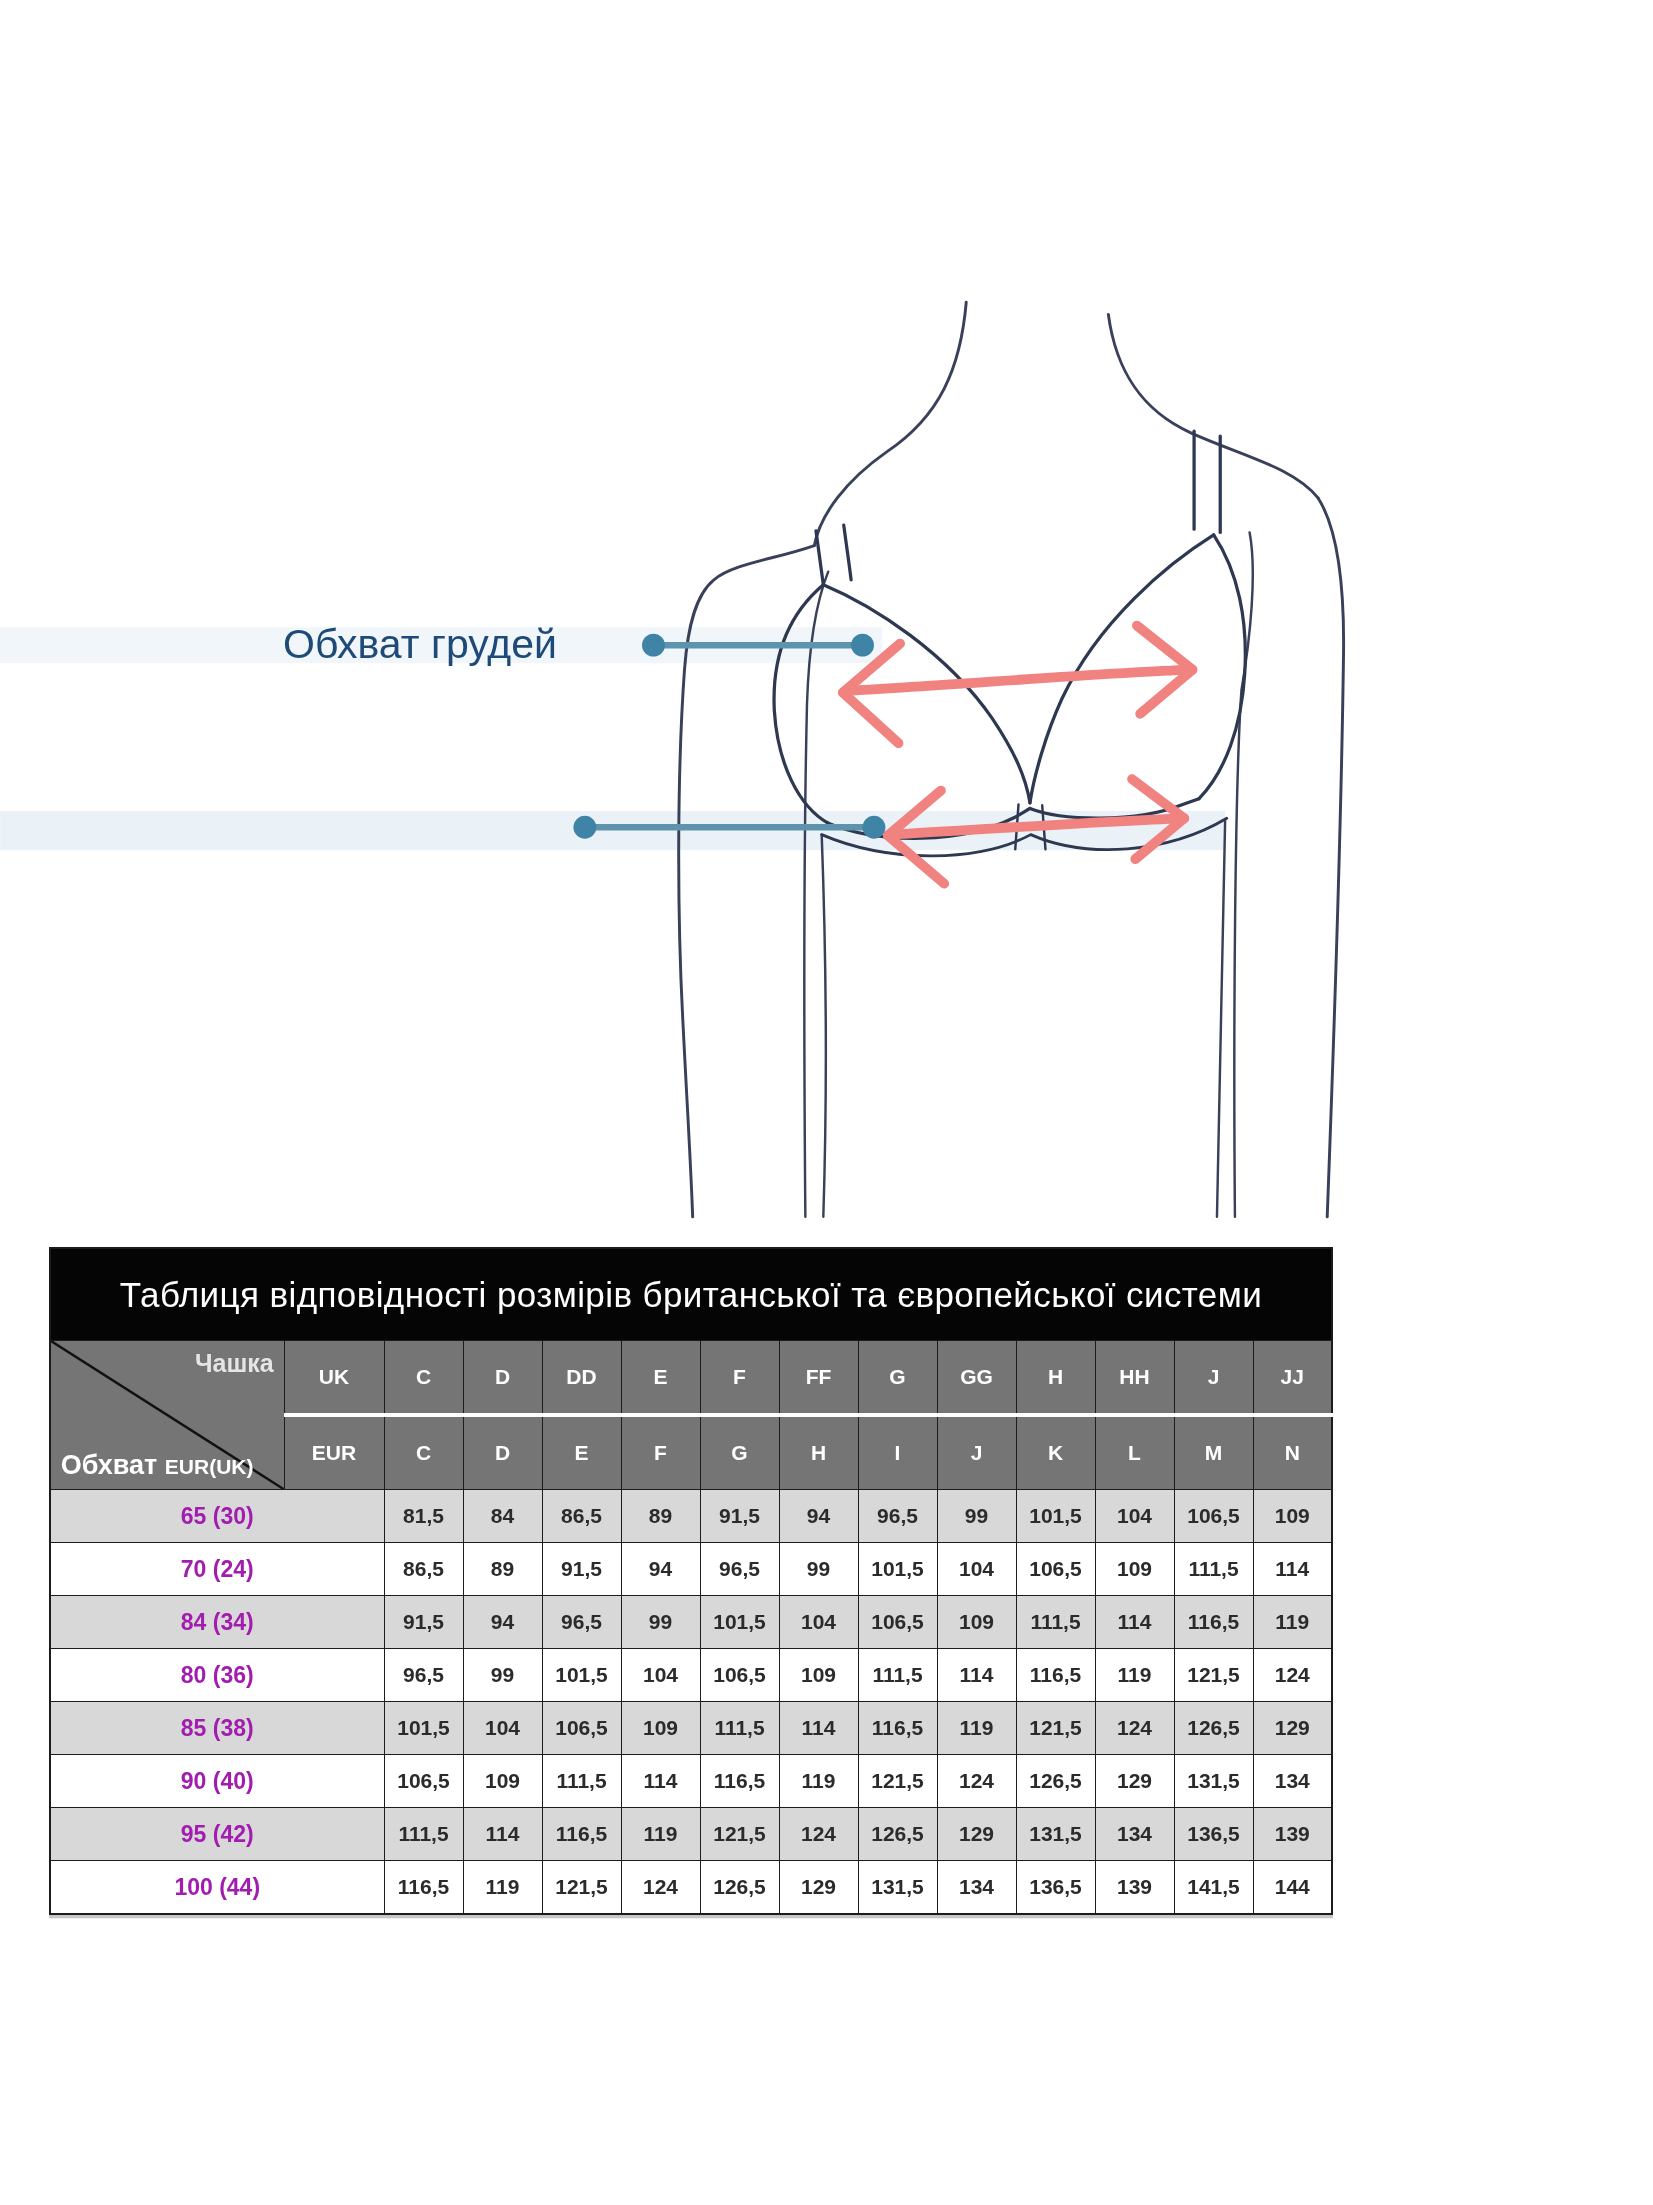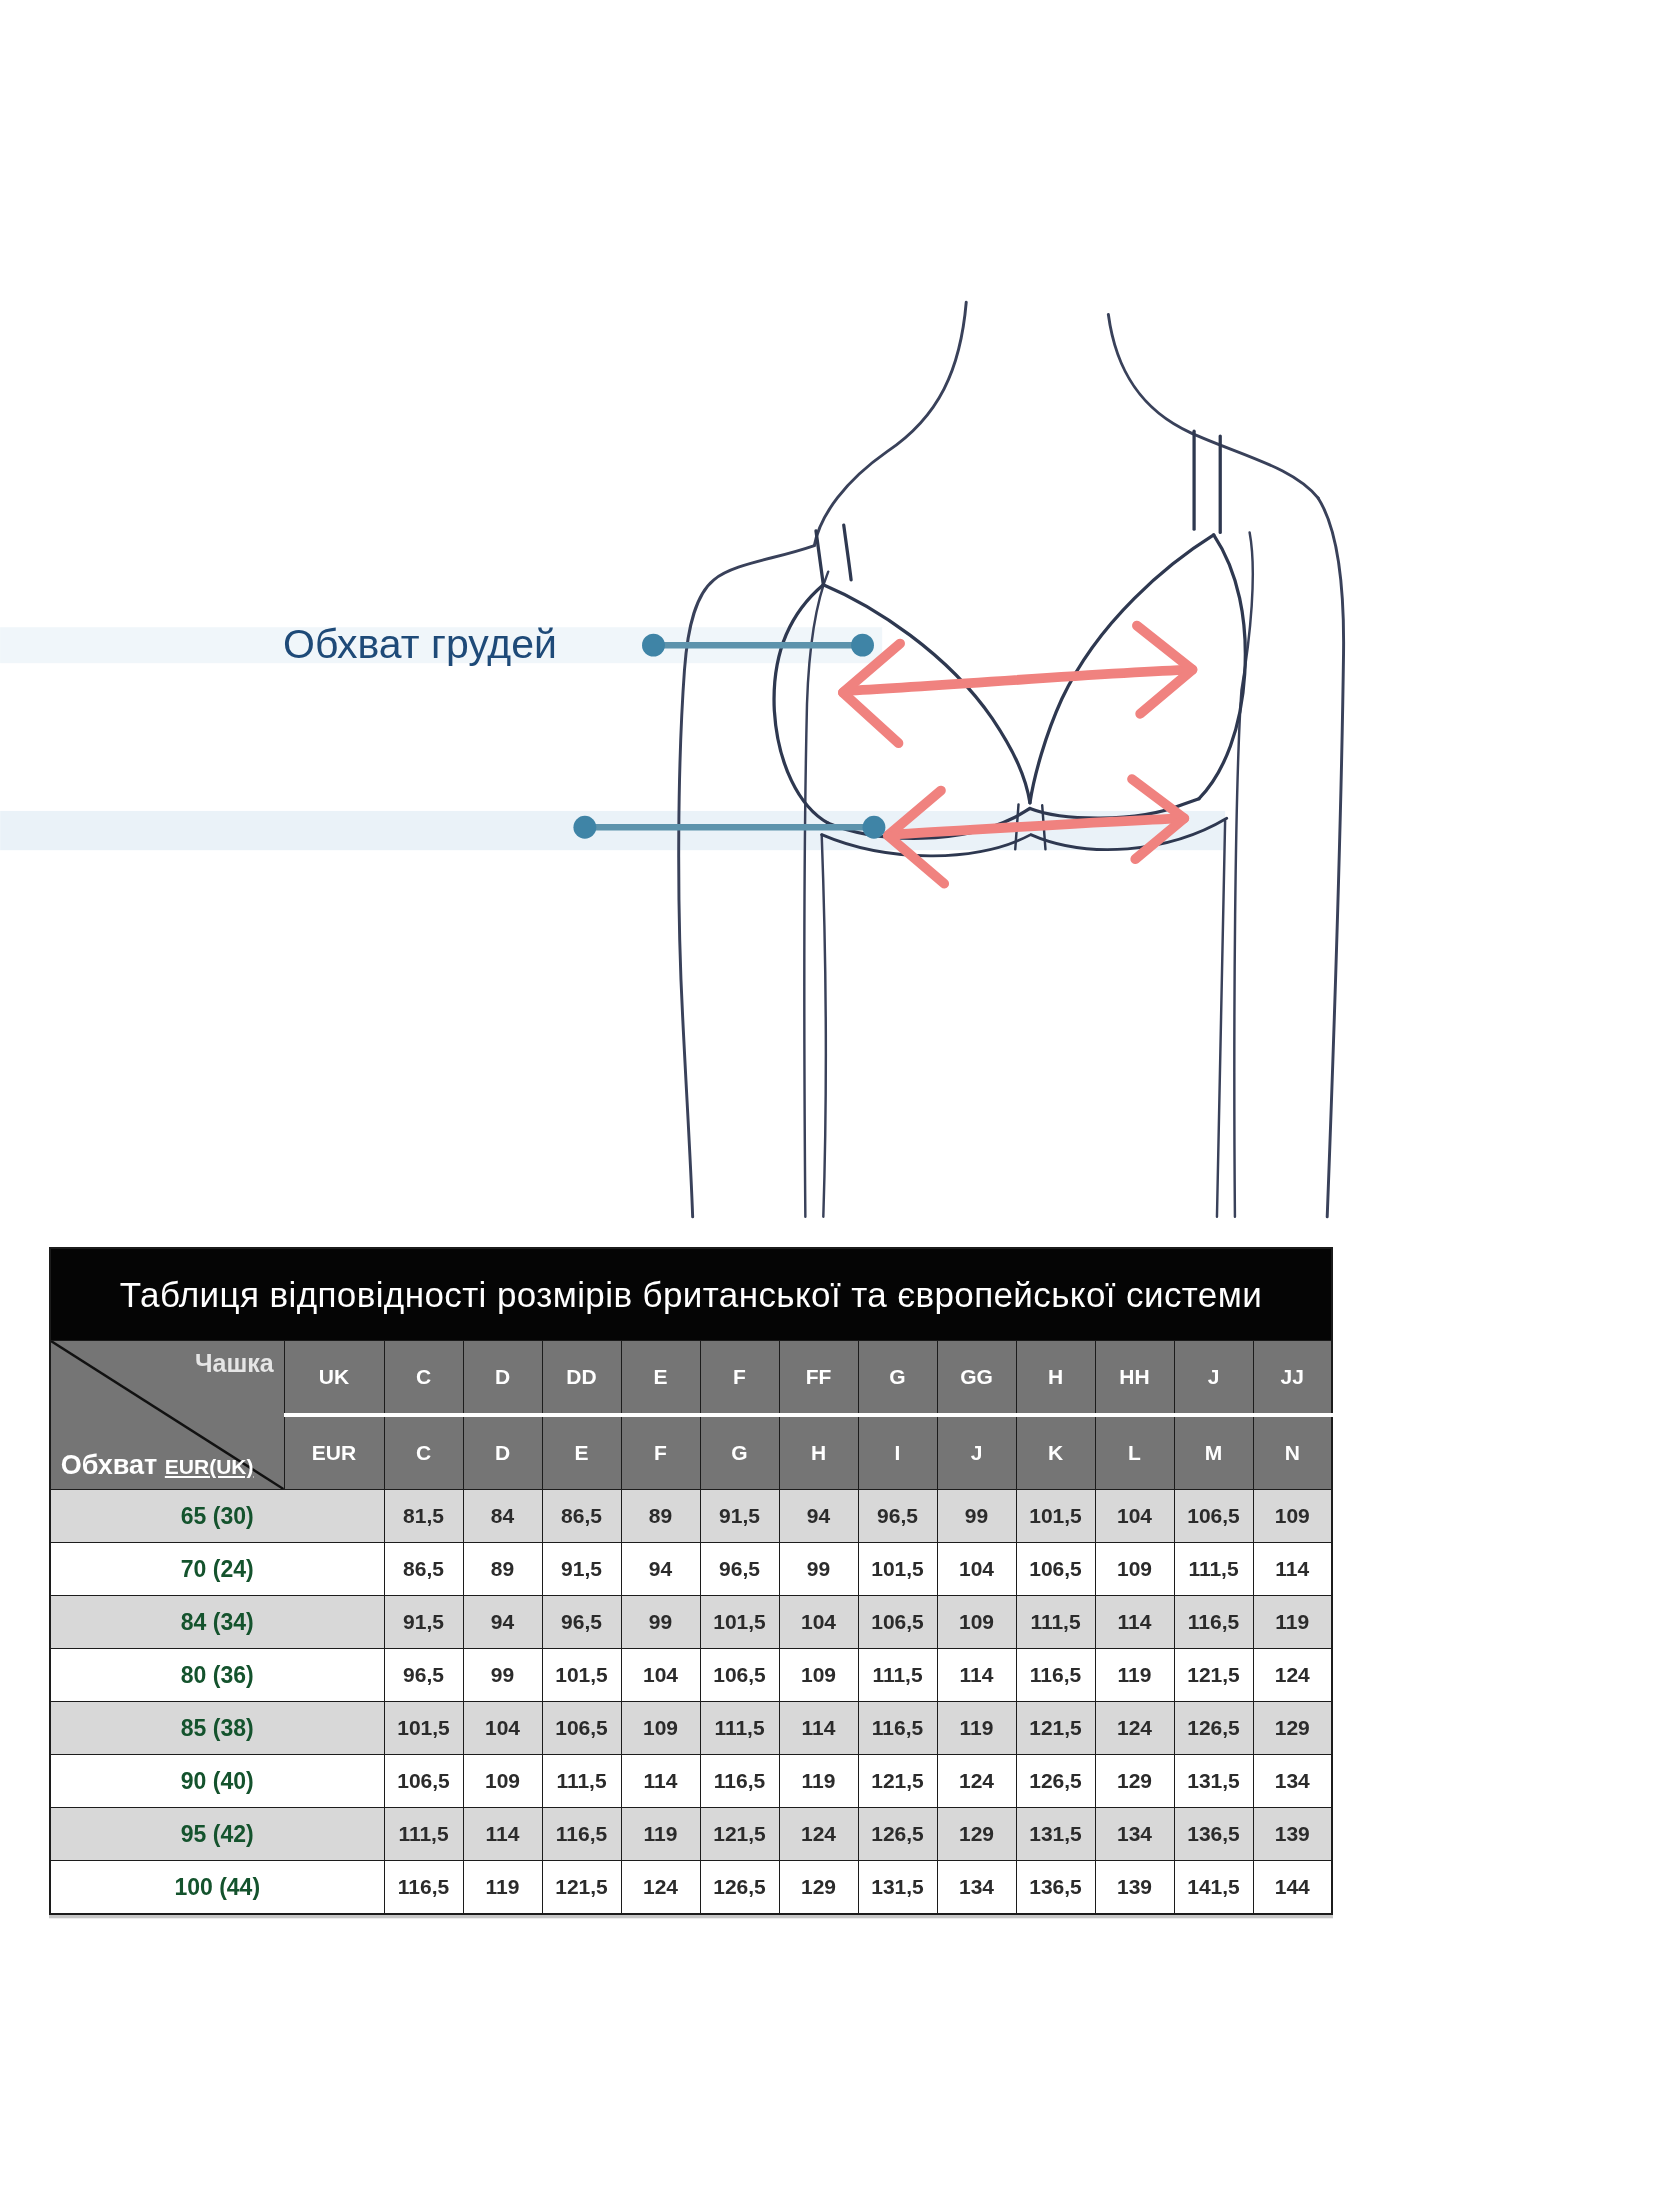--- a/index.html
+++ b/index.html
@@ -17,22 +17,22 @@
   table.size-table{position:absolute;left:49px;top:1247px;width:1284px;border-collapse:collapse;table-layout:fixed;
       border:2.5px solid #1c1c1c;box-shadow:0 3.3px 0 0 #c7c7c7;}
   table.size-table th,table.size-table td{border:1.6px solid #1c1c1c;padding:0;text-align:center;vertical-align:middle;}
   th.title-cell{background:#050505;color:#fff;height:91px;font-size:35px;font-weight:400;letter-spacing:0.4px;}
   tr.hrow th{background:#757575;color:#fff;height:72px;font-size:21px;font-weight:700;}
   tr.hrow.eur th{border-top:4.1px solid #ffffff;}
   th.corner{position:relative;background:#757575;padding:0;}
   th.corner .diag{position:absolute;inset:0;width:100%;height:100%;}
   .corner-top{position:absolute;top:8.2px;right:9.8px;font-size:25px;font-weight:700;color:#e5e5e5;}
   .corner-bottom{position:absolute;bottom:8.2px;left:9.8px;font-size:27px;font-weight:700;color:#fff;white-space:nowrap;}
-  .corner-bottom .sub{font-size:21px;font-weight:700;text-decoration:underline;}
-  tbody th.band-label{font-size:23px;font-weight:700;color:#14532d;height:52px;background:transparent;}
+  .corner-bottom .sub{font-size:21px;font-weight:700;}
+  tbody th.band-label{font-size:23px;font-weight:700;color:#a21caf;height:52px;background:transparent;}
   tbody td{font-size:21px;font-weight:700;color:#2b2b2b;height:52px;}
   tbody tr.alt{background:#D8D8D8;}
   tbody tr.plain{background:#ffffff;}
 </style>
 </head>
 <body>
 
 <div class="page">
 
   <div class="figure">

